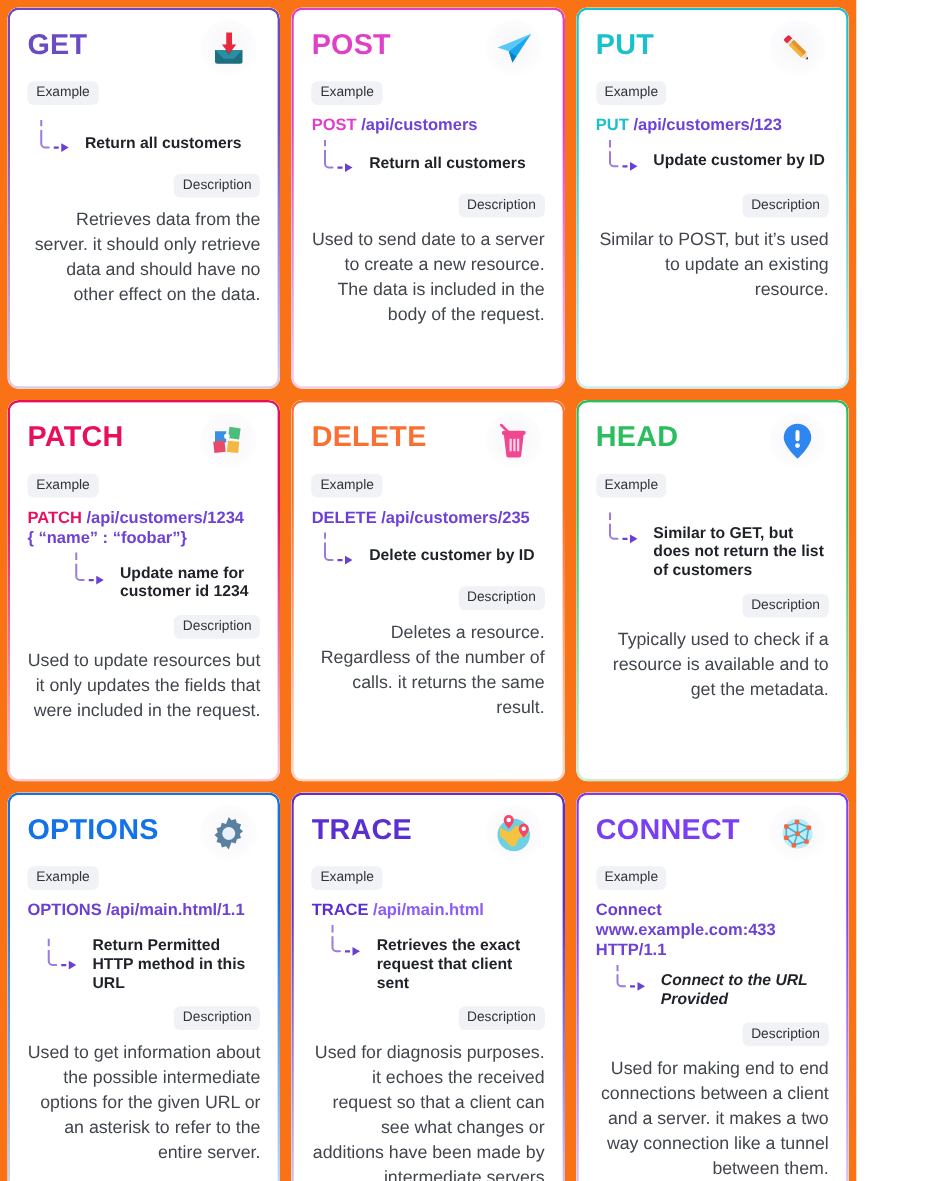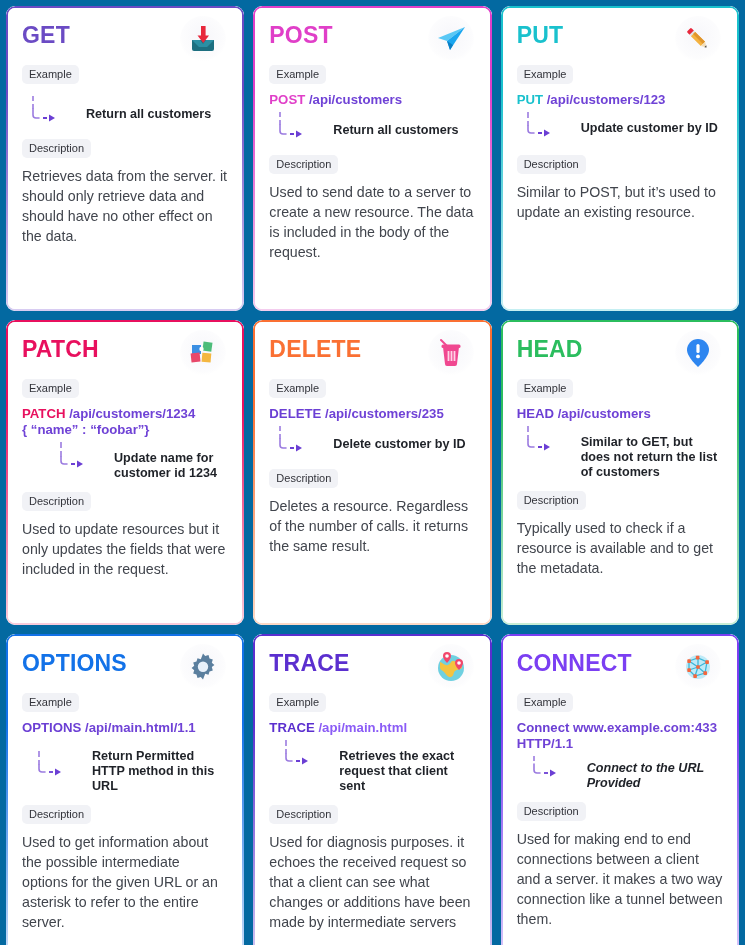--- a/index.html
+++ b/index.html
@@ -5,28 +5,28 @@
 <style>
   * { box-sizing: border-box; }
   html, body {
     margin: 0; padding: 0;
     width: 745px; height: 945px;
     background: #ffffff;
     font-family: "Liberation Sans", sans-serif;
     -webkit-font-smoothing: antialiased;
   }
   .grid {
-    width: 745px; height: 945px;
+    width: 685px; height: 945px;
     display: grid;
     grid-template-columns: repeat(3, 1fr);
     grid-template-rows: 305px 305px 320px;
     column-gap: 9px;
     row-gap: 9px;
     padding: 6px 6px 6px 6px;
-    background: #0369a1;
+    background: #f97316;
   }
   .card {
     position: relative;
     background: #ffffff;
     border-radius: 9px;
     padding: 2px;
     overflow: hidden;
   }
   .card-inner {
     position: relative;
@@ -96,40 +96,39 @@
     margin: 0 0 2px 0;
     word-break: break-word;
   }
   .endpoint .verb { color: var(--accent); }
   .endpoint .path { color: #6f42d6; }
 
   .callout {
     display: flex;
     align-items: flex-start;
     margin-top: 2px;
-    gap: 18px;
   }
   .connector {
     width: 40px;
     flex: 0 0 40px;
     height: 34px;
     position: relative;
     margin-left: 6px;
   }
   .connector svg { position: absolute; left: 0; top: 0; }
   .callout-text {
     font-size: 12.6px;
     font-weight: 700;
     color: #1f2228;
     line-height: 15px;
     padding-top: 13px;
   }
   .callout-text.tall { padding-top: 11px; }
 
-  .desc-block { margin-top: 10px; }
+  .desc-block { margin-top: 10px; text-align: right; }
   .desc-text {
     font-size: 14.2px;
     color: #41454d;
     line-height: 20px;
     margin: 0;
     font-weight: 400;
   }
 </style>
 </head>
 <body>
@@ -325,24 +324,20 @@
         <div class="method-title">HEAD</div>
         <div class="icon-wrap">
           <svg width="30" height="32" viewBox="0 0 30 32">
             <path d="M15 2a11 11 0 0 1 11 11c0 7-11 17-11 17S4 20 4 13A11 11 0 0 1 15 2z" fill="#2e86f0"></path>
             <rect x="13.4" y="7" width="3.2" height="9" rx="1.6" fill="#ffffff"></rect>
             <circle cx="15" cy="19.4" r="1.9" fill="#ffffff"></circle>
           </svg>
         </div>
       </div>
       <div class="pill">Example</div>
-      <div class="endpoint">
-        <span class="verb" style="color:#6b3fd4;">HEAD</span>
-        <span class="path">/api/customers</span>
-      </div>
       <div class="callout">
         <div class="connector">
           <svg width="40" height="34" viewBox="0 0 40 34">
             <path d="M5 2 v6 M5 11 v5" stroke="#9b7be0" stroke-width="1.6" fill="none"></path>
             <path d="M5 16 v4 a3 3 0 0 0 3 3 h3" stroke="#9b7be0" stroke-width="1.6" fill="none" stroke-linecap="round"></path>
             <path d="M15 23 h4" stroke="#6b3fd4" stroke-width="1.8" fill="none"></path>
             <path d="M21 19.5 l6 3.5 -6 3.5z" fill="#6b3fd4"></path>
           </svg>
         </div>
         <div class="callout-text tall">Similar to GET, but does not return the list of customers</div>

